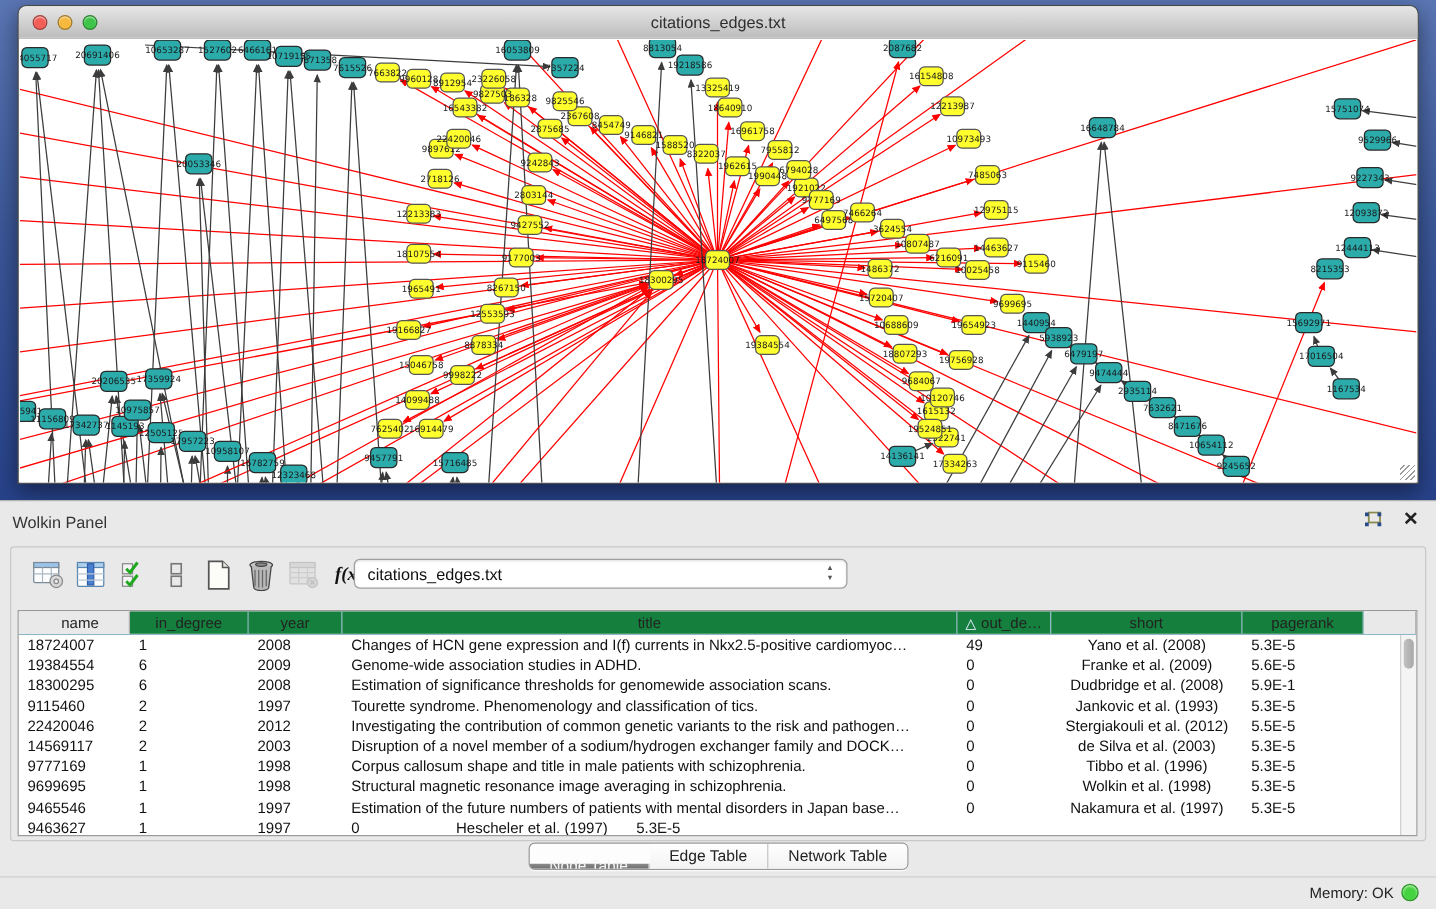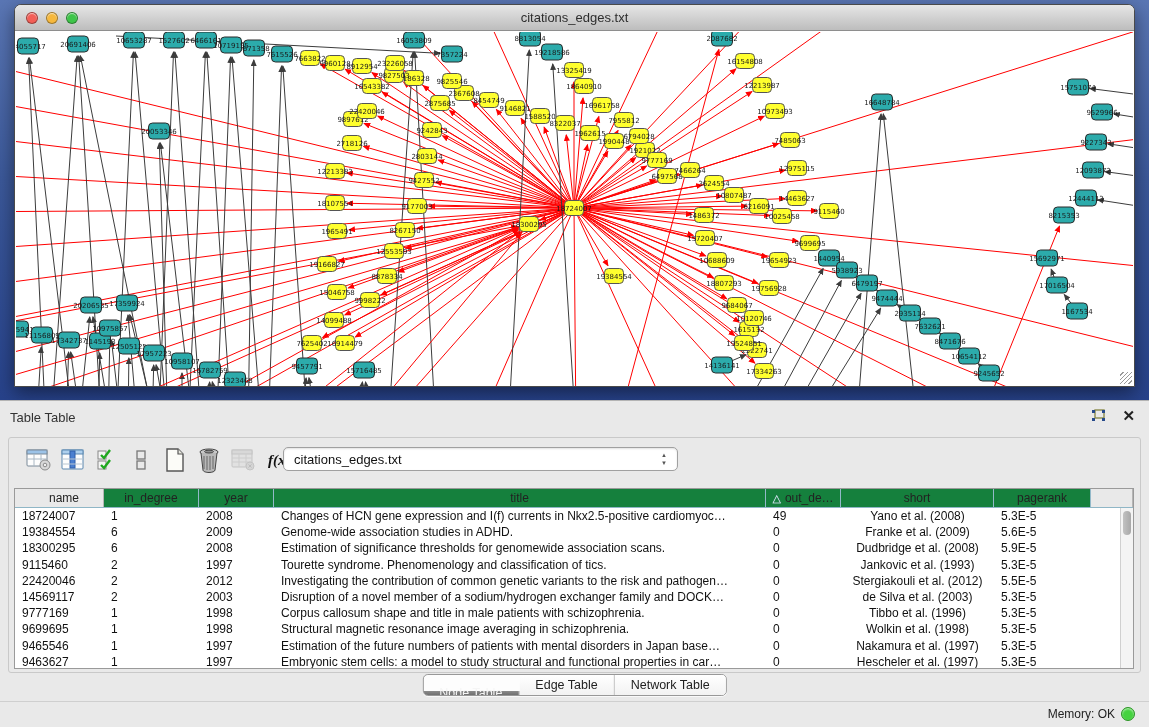--- a/index.html
+++ b/index.html
@@ -753,21 +753,21 @@
             <rect x="369.5" y="23.5" width="19" height="15" rx="4" fill="#ffff2e" stroke="#555" stroke-width="1"></rect>
             <text x="379" y="33.5" text-anchor="middle" font-size="7" font-family="&quot;DejaVu Sans&quot;, sans-serif" fill="#1a1a1a">23226058</text>
           </g>
         </svg>
     </div>
     <div class="resize-grip"></div>
   </div>
 </div>
 
 <div class="table-panel">
-  <div class="panel-title">Table Table</div>
+  <div class="panel-title">Wolkin Panel</div>
   <div class="panel-ctrls">
     <span class="float-icon">
       <svg width="15" height="14" viewBox="0 0 15 14">
         <rect x="4" y="1" width="9" height="8" fill="none" stroke="#8a8a4a" stroke-width="1.4"></rect>
         <rect x="1" y="1" width="3" height="3" fill="#274a8a"></rect>
           <rect x="11" y="1" width="3" height="3" fill="#274a8a"></rect>
         <rect x="1" y="9" width="3" height="3" fill="#274a8a"></rect>
           <rect x="11" y="9" width="3" height="3" fill="#274a8a"></rect>
       </svg>
     </span>
@@ -887,21 +887,21 @@
           <div class="td center" style="width: 153px;">Franke et al. (2009)</div>
           <div class="td" style="width: 97px;">5.6E-5</div>
         </div>
         <div class="tr">
           <div class="td" style="width: 89px;">18300295</div>
           <div class="td" style="width: 95px;">6</div>
           <div class="td" style="width: 75px;">2008</div>
           <div class="td" style="width: 492px;">Estimation of significance thresholds for genomewide association scans.</div>
           <div class="td" style="width: 75px;">0</div>
           <div class="td center" style="width: 153px;">Dudbridge et al. (2008)</div>
-          <div class="td" style="width: 97px;">5.9E-5</div>
+          <div class="td" style="width: 97px;">5.9E-1</div>
         </div>
         <div class="tr">
           <div class="td" style="width: 89px;">9115460</div>
           <div class="td" style="width: 95px;">2</div>
           <div class="td" style="width: 75px;">1997</div>
           <div class="td" style="width: 492px;">Tourette syndrome. Phenomenology and classification of tics.</div>
           <div class="td" style="width: 75px;">0</div>
           <div class="td center" style="width: 153px;">Jankovic et al. (1993)</div>
           <div class="td" style="width: 97px;">5.3E-5</div>
         </div>
@@ -947,21 +947,20 @@
           <div class="td" style="width: 75px;">1997</div>
           <div class="td" style="width: 492px;">Estimation of the future numbers of patients with mental disorders in Japan base…</div>
           <div class="td" style="width: 75px;">0</div>
           <div class="td center" style="width: 153px;">Nakamura et al. (1997)</div>
           <div class="td" style="width: 97px;">5.3E-5</div>
         </div>
         <div class="tr">
           <div class="td" style="width: 89px;">9463627</div>
           <div class="td" style="width: 95px;">1</div>
           <div class="td" style="width: 75px;">1997</div>
-          <div class="td" style="width: 492px;">Embryonic stem cells: a model to study structural and functional properties in car…</div>
           <div class="td" style="width: 75px;">0</div>
           <div class="td center" style="width: 153px;">Hescheler et al. (1997)</div>
           <div class="td" style="width: 97px;">5.3E-5</div>
         </div>
       </div>
     <div class="vscroll">
       <div class="vthumb"></div>
     </div>
   </div>
 

